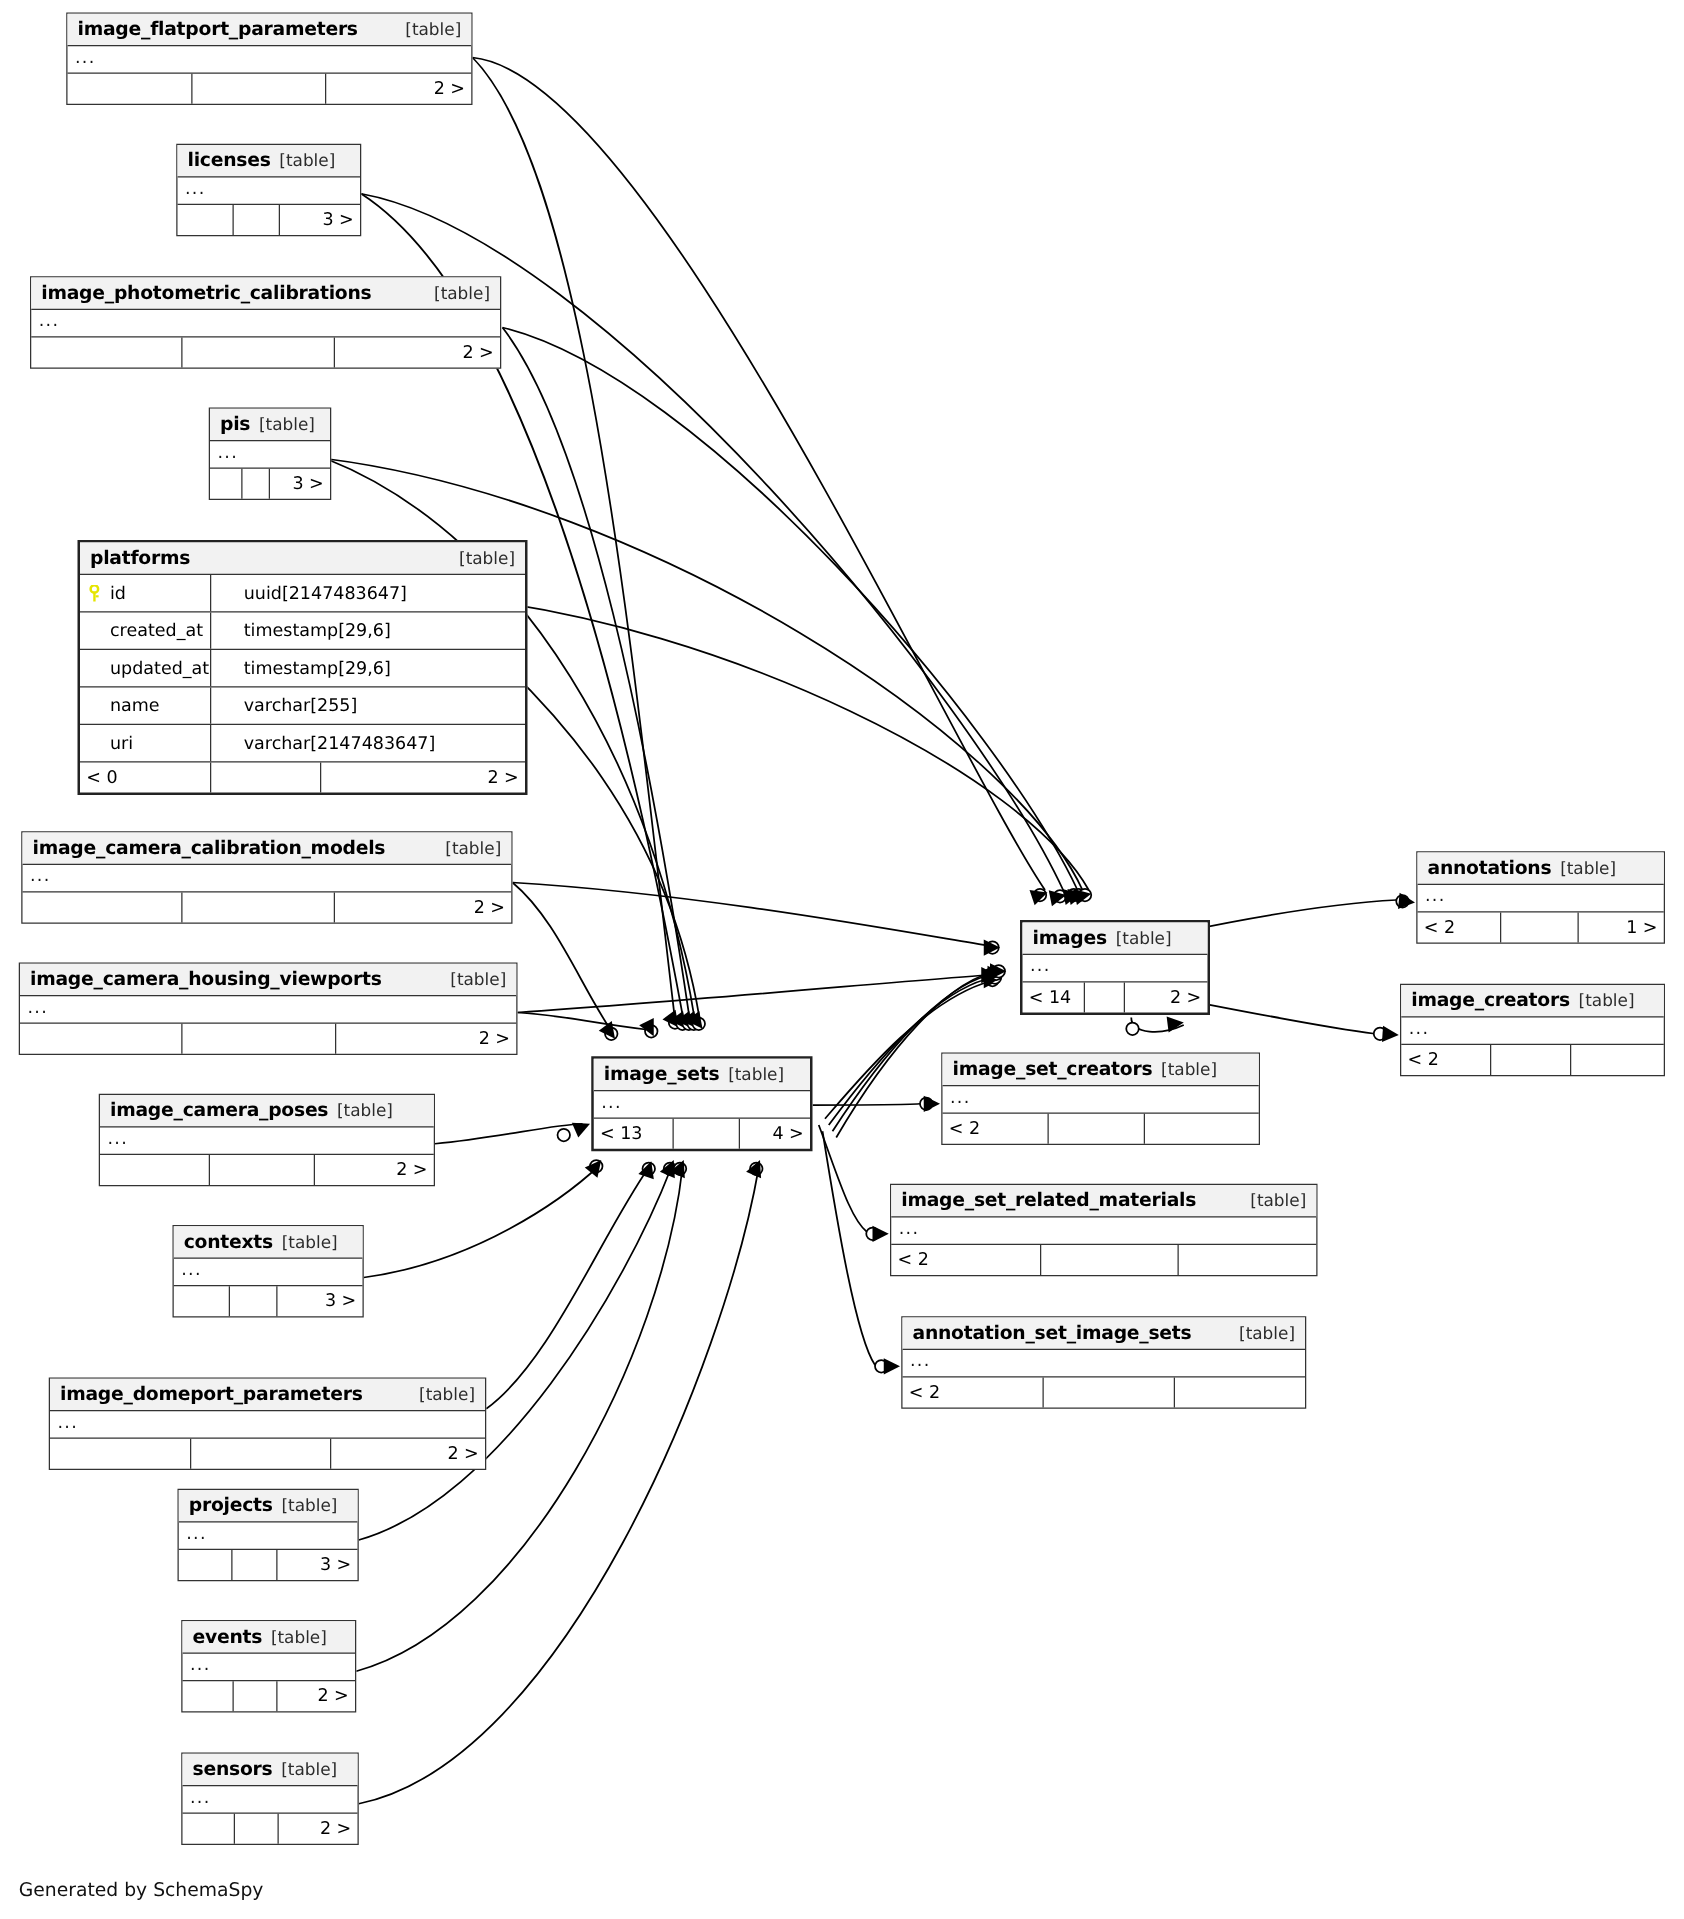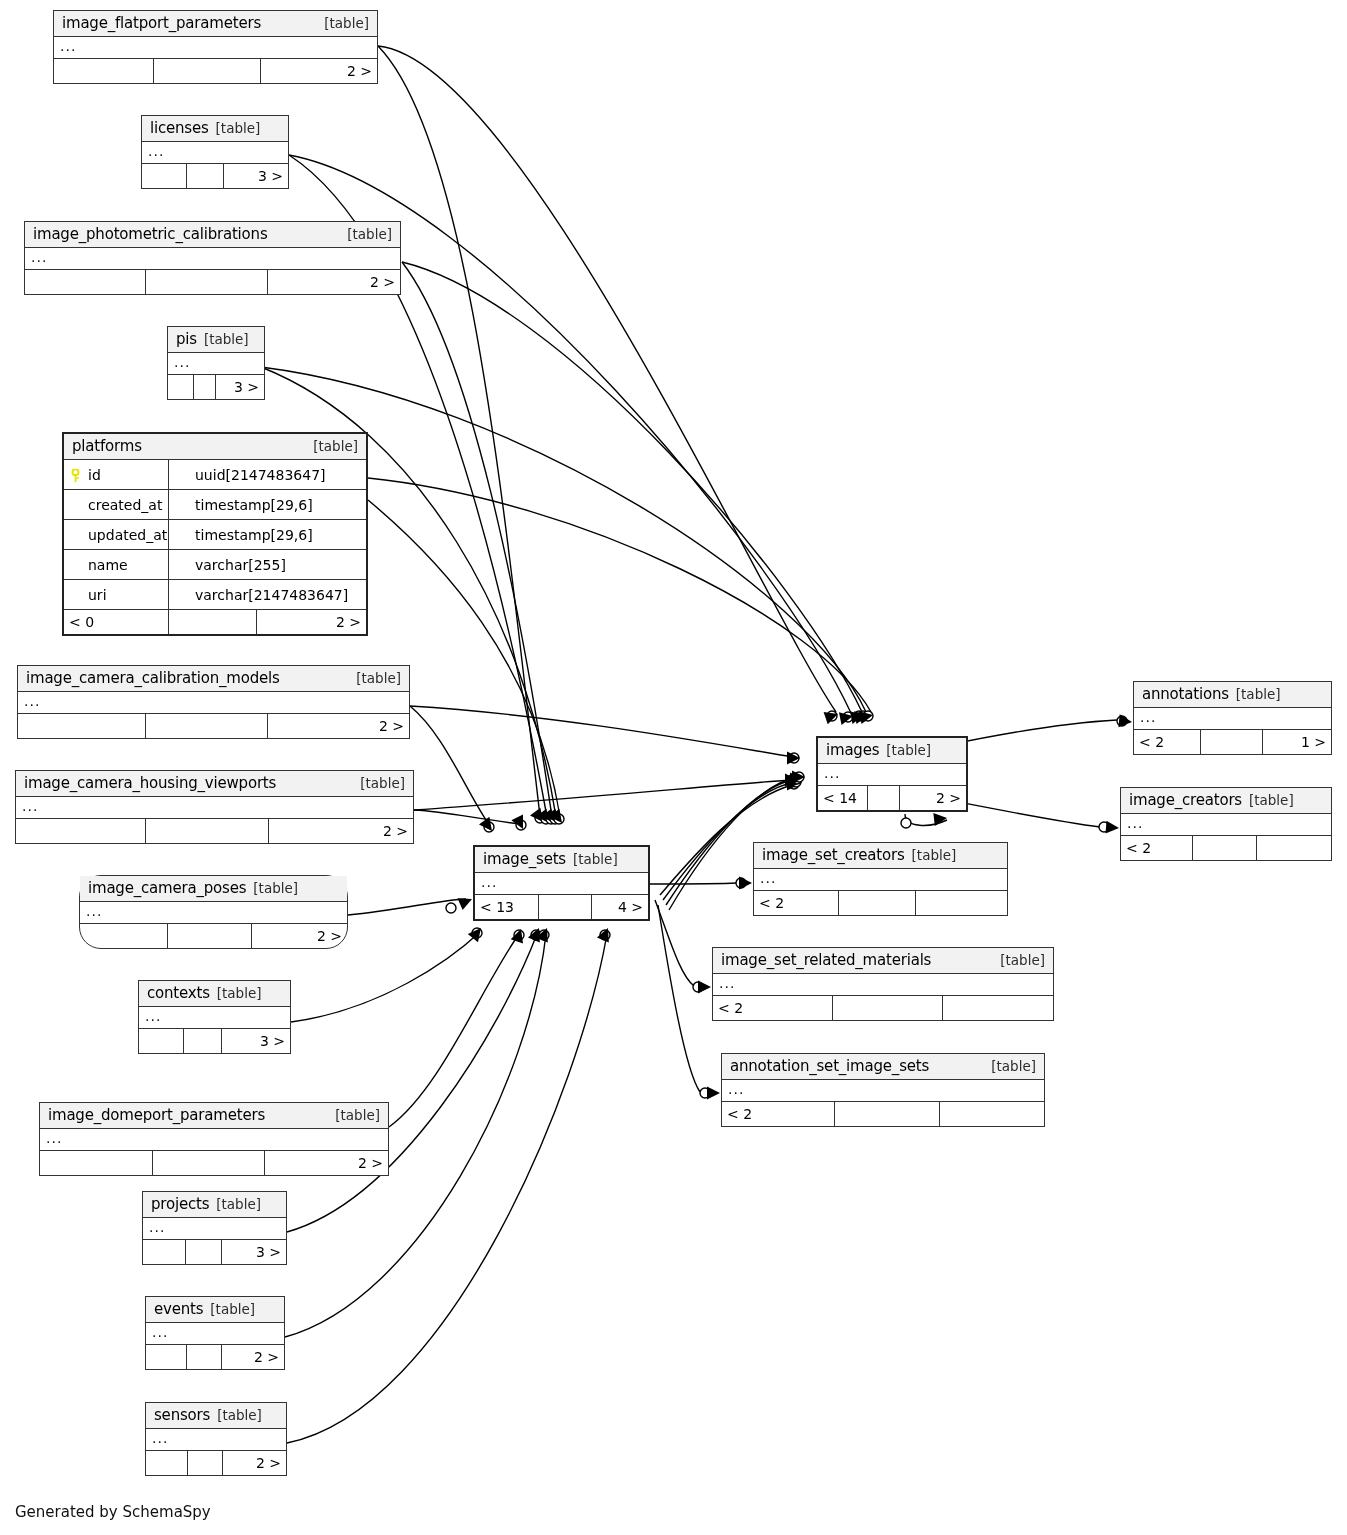--- a/index.html
+++ b/index.html
@@ -41,21 +41,21 @@
   .tbl-header {
     background: #f2f2f2;
     border-bottom: 1px solid #333333;
     display: flex;
     align-items: baseline;
     justify-content: space-between;
     padding: 3px 8px 4px 8px;
     white-space: nowrap;
   }
   .tbl-name {
-    font-weight: normal;
+    font-weight: bold;
     font-size: 15px;
     color: #000000;
     letter-spacing: -0.2px;
     text-align: center;
   }
   .tbl-tag {
     font-size: 13.5px;
     color: #2b2b2b;
     margin-left: 10px;
   }
@@ -356,21 +356,21 @@
         </div>
         <div class="tbl-body">
           <div class="ellipsis-row">...</div>
         </div>
         <div class="footer-row">
           <div class="footer-cell left-num" style="width: 26px;"></div>
           <div class="footer-cell left-num" style="width: 22px;"></div>
           <div class="footer-cell right-num" style="flex: 1 1 0%;">3 &gt;</div>
         </div>
       </div>
-      <div class="table-node emphasis" style="left: 62px; top: 432px; width: 306px;">
+      <div class="table-node emphasis" style="left: 62px; top: 432px; width: 360px;">
         <div class="tbl-header">
           <span class="tbl-name">platforms</span>
           <span class="tbl-tag">[table]</span>
         </div>
         <div class="tbl-body">
           <div class="col-row">
             <div class="col-key" style="width: 105px;">
               <span class="key-icon"><svg width="11" height="14" viewBox="0 0 11 14">
                   <circle cx="5.5" cy="3.2" r="3" fill="none" stroke="#e5e500" stroke-width="2"></circle>
                   <rect x="4.6" y="5.2" width="1.9" height="8" fill="#e5e500"></rect>
@@ -436,21 +436,21 @@
         </div>
         <div class="tbl-body">
           <div class="ellipsis-row">...</div>
         </div>
         <div class="footer-row">
           <div class="footer-cell left-num" style="width: 130px;"></div>
           <div class="footer-cell left-num" style="width: 123px;"></div>
           <div class="footer-cell right-num" style="flex: 1 1 0%;">2 &gt;</div>
         </div>
       </div>
-      <div class="table-node" style="left: 79px; top: 875px; width: 269px; border-radius: 22px;">
+      <div class="table-node" style="left: 79px; top: 875px; width: 269px;">
         <div class="tbl-header compact">
           <span class="tbl-name">image_camera_poses</span>
           <span class="tbl-tag">[table]</span>
         </div>
         <div class="tbl-body">
           <div class="ellipsis-row">...</div>
         </div>
         <div class="footer-row">
           <div class="footer-cell left-num" style="width: 88px;"></div>
           <div class="footer-cell left-num" style="width: 84px;"></div>

